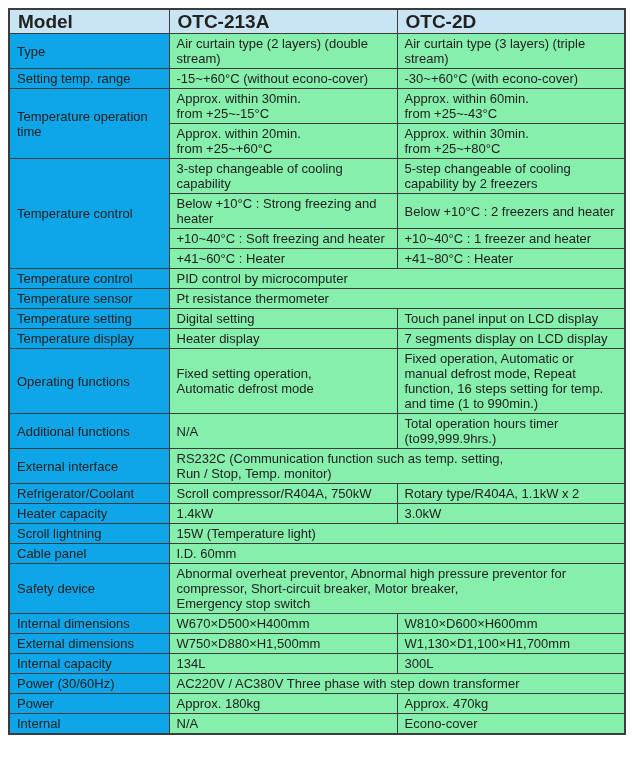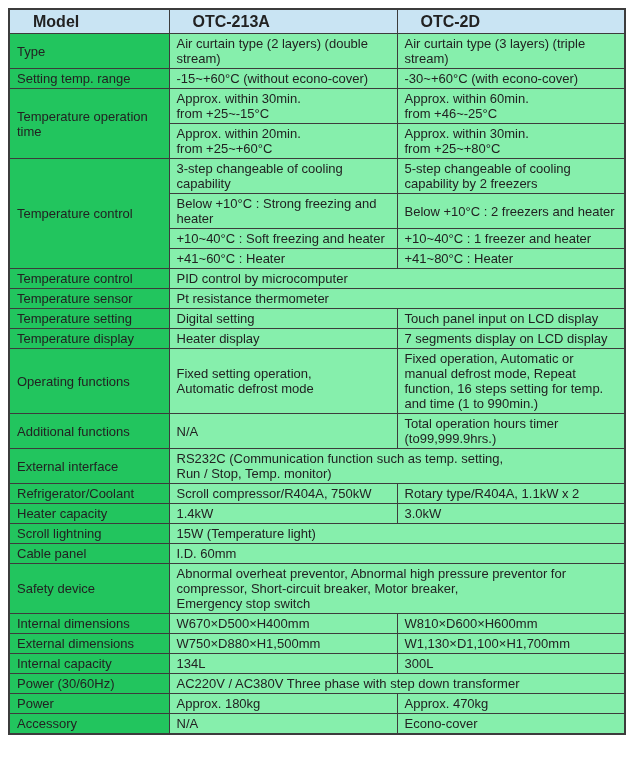--- a/index.html
+++ b/index.html
@@ -31,25 +31,25 @@
     border: 1px solid #3c3c3c;
     padding: 2px 7px;
     text-align: left;
     vertical-align: middle;
     white-space: pre-line;
     overflow: hidden;
   }
   .spec-table thead th {
     background: #c9e4f3;
     font-weight: bold;
-    font-size: 16px;
-    padding: 4px 23px;
+    font-size: 19px;
+    padding: 4px 8px;
   }
   .spec-table tbody th.row-label {
-    background: #22c55e;
+    background: #0ea5e9;
     font-weight: normal;
   }
   .spec-table tbody td {
     background: #86efac;
   }
 </style>
 </head>
 <body>
 
 <div class="page">
@@ -75,21 +75,21 @@
         <tr>
           <th class="row-label" scope="row">Setting temp. range</th>
           <td>-15~+60°C (without econo-cover)</td>
           <td>-30~+60°C (with econo-cover)</td>
         </tr>
         <tr>
           <th class="row-label" rowspan="2" scope="rowgroup">Temperature operation time</th>
           <td>Approx. within 30min.
 from +25~-15°C</td>
           <td>Approx. within 60min.
-from +46~-25°C</td>
+from +25~-43°C</td>
         </tr>
         <tr>
           <td>Approx. within 20min.
 from +25~+60°C</td>
           <td>Approx. within 30min.
 from +25~+80°C</td>
         </tr>
         <tr>
           <th class="row-label" rowspan="4" scope="rowgroup">Temperature control</th>
           <td>3-step changeable of cooling capability</td>
@@ -183,19 +183,19 @@
         <tr>
           <th class="row-label" scope="row">Power (30/60Hz)</th>
           <td colspan="2">AC220V / AC380V Three phase with step down transformer</td>
         </tr>
         <tr>
           <th class="row-label" scope="row">Power</th>
           <td>Approx. 180kg</td>
           <td>Approx. 470kg</td>
         </tr>
         <tr>
-          <th class="row-label" scope="row">Accessory</th>
+          <th class="row-label" scope="row">Internal</th>
           <td>N/A</td>
           <td>Econo-cover</td>
         </tr>
       </tbody>
   </table>
 </div>
 
 </body></html>

